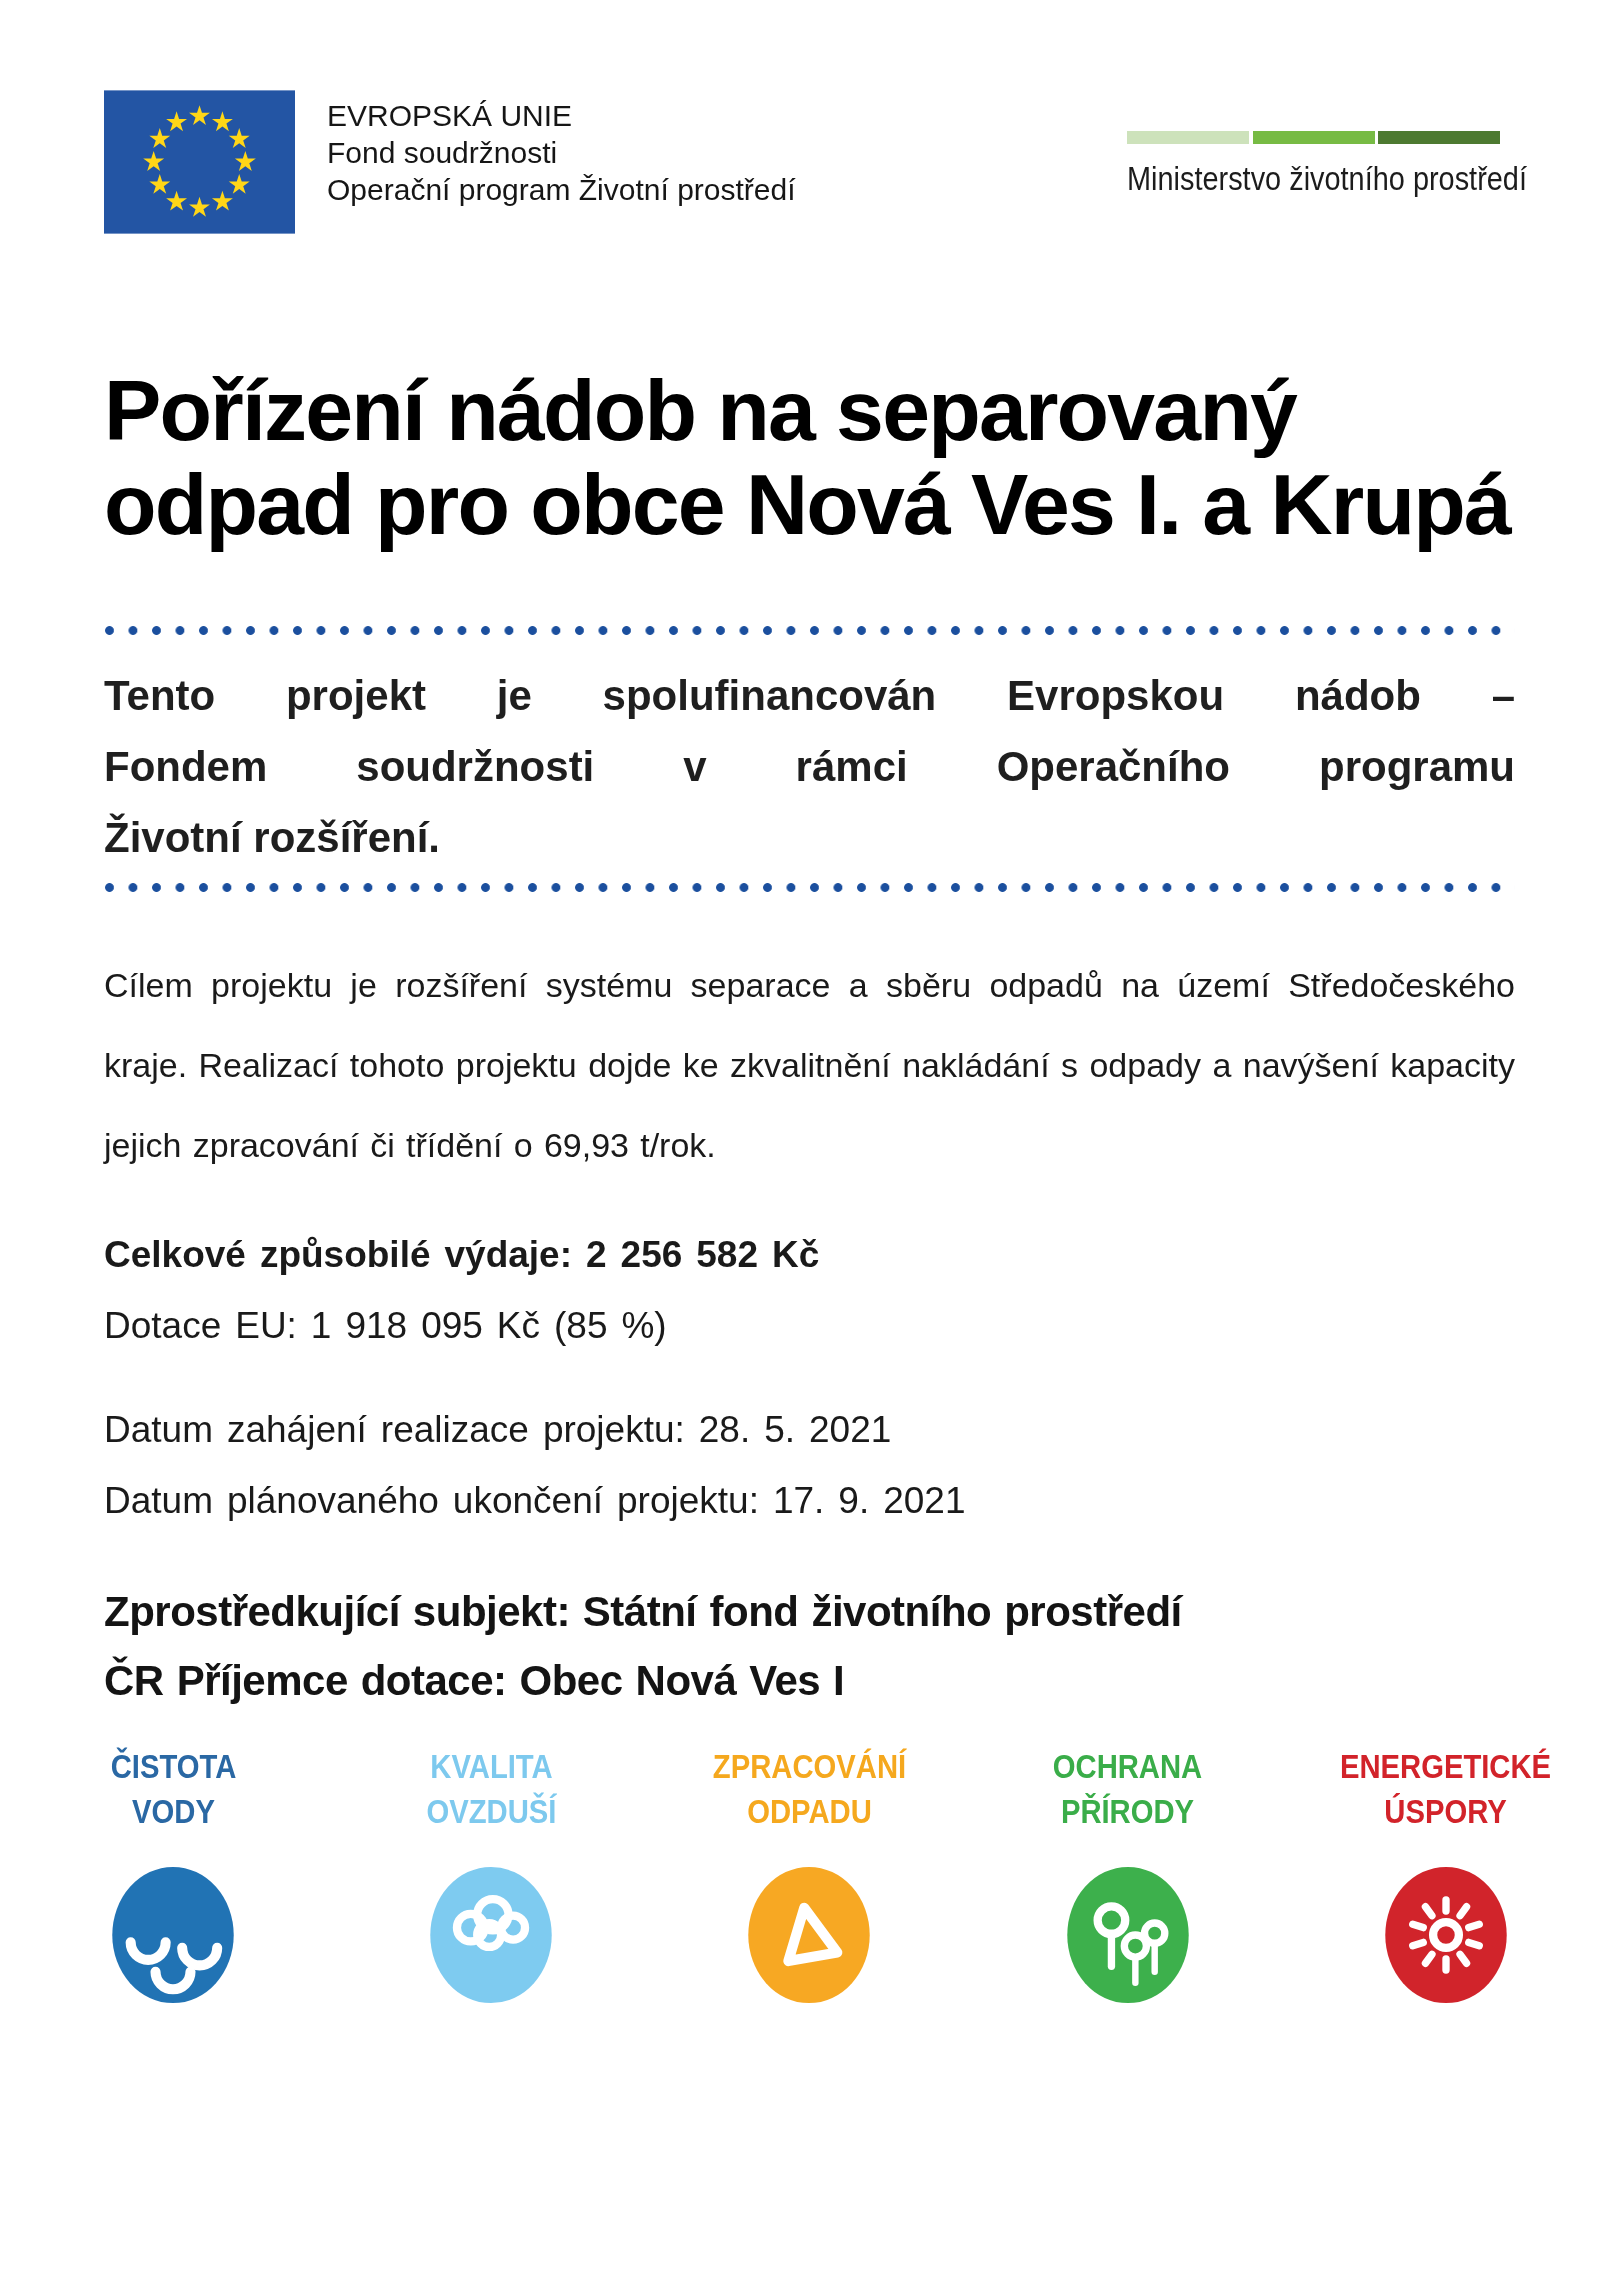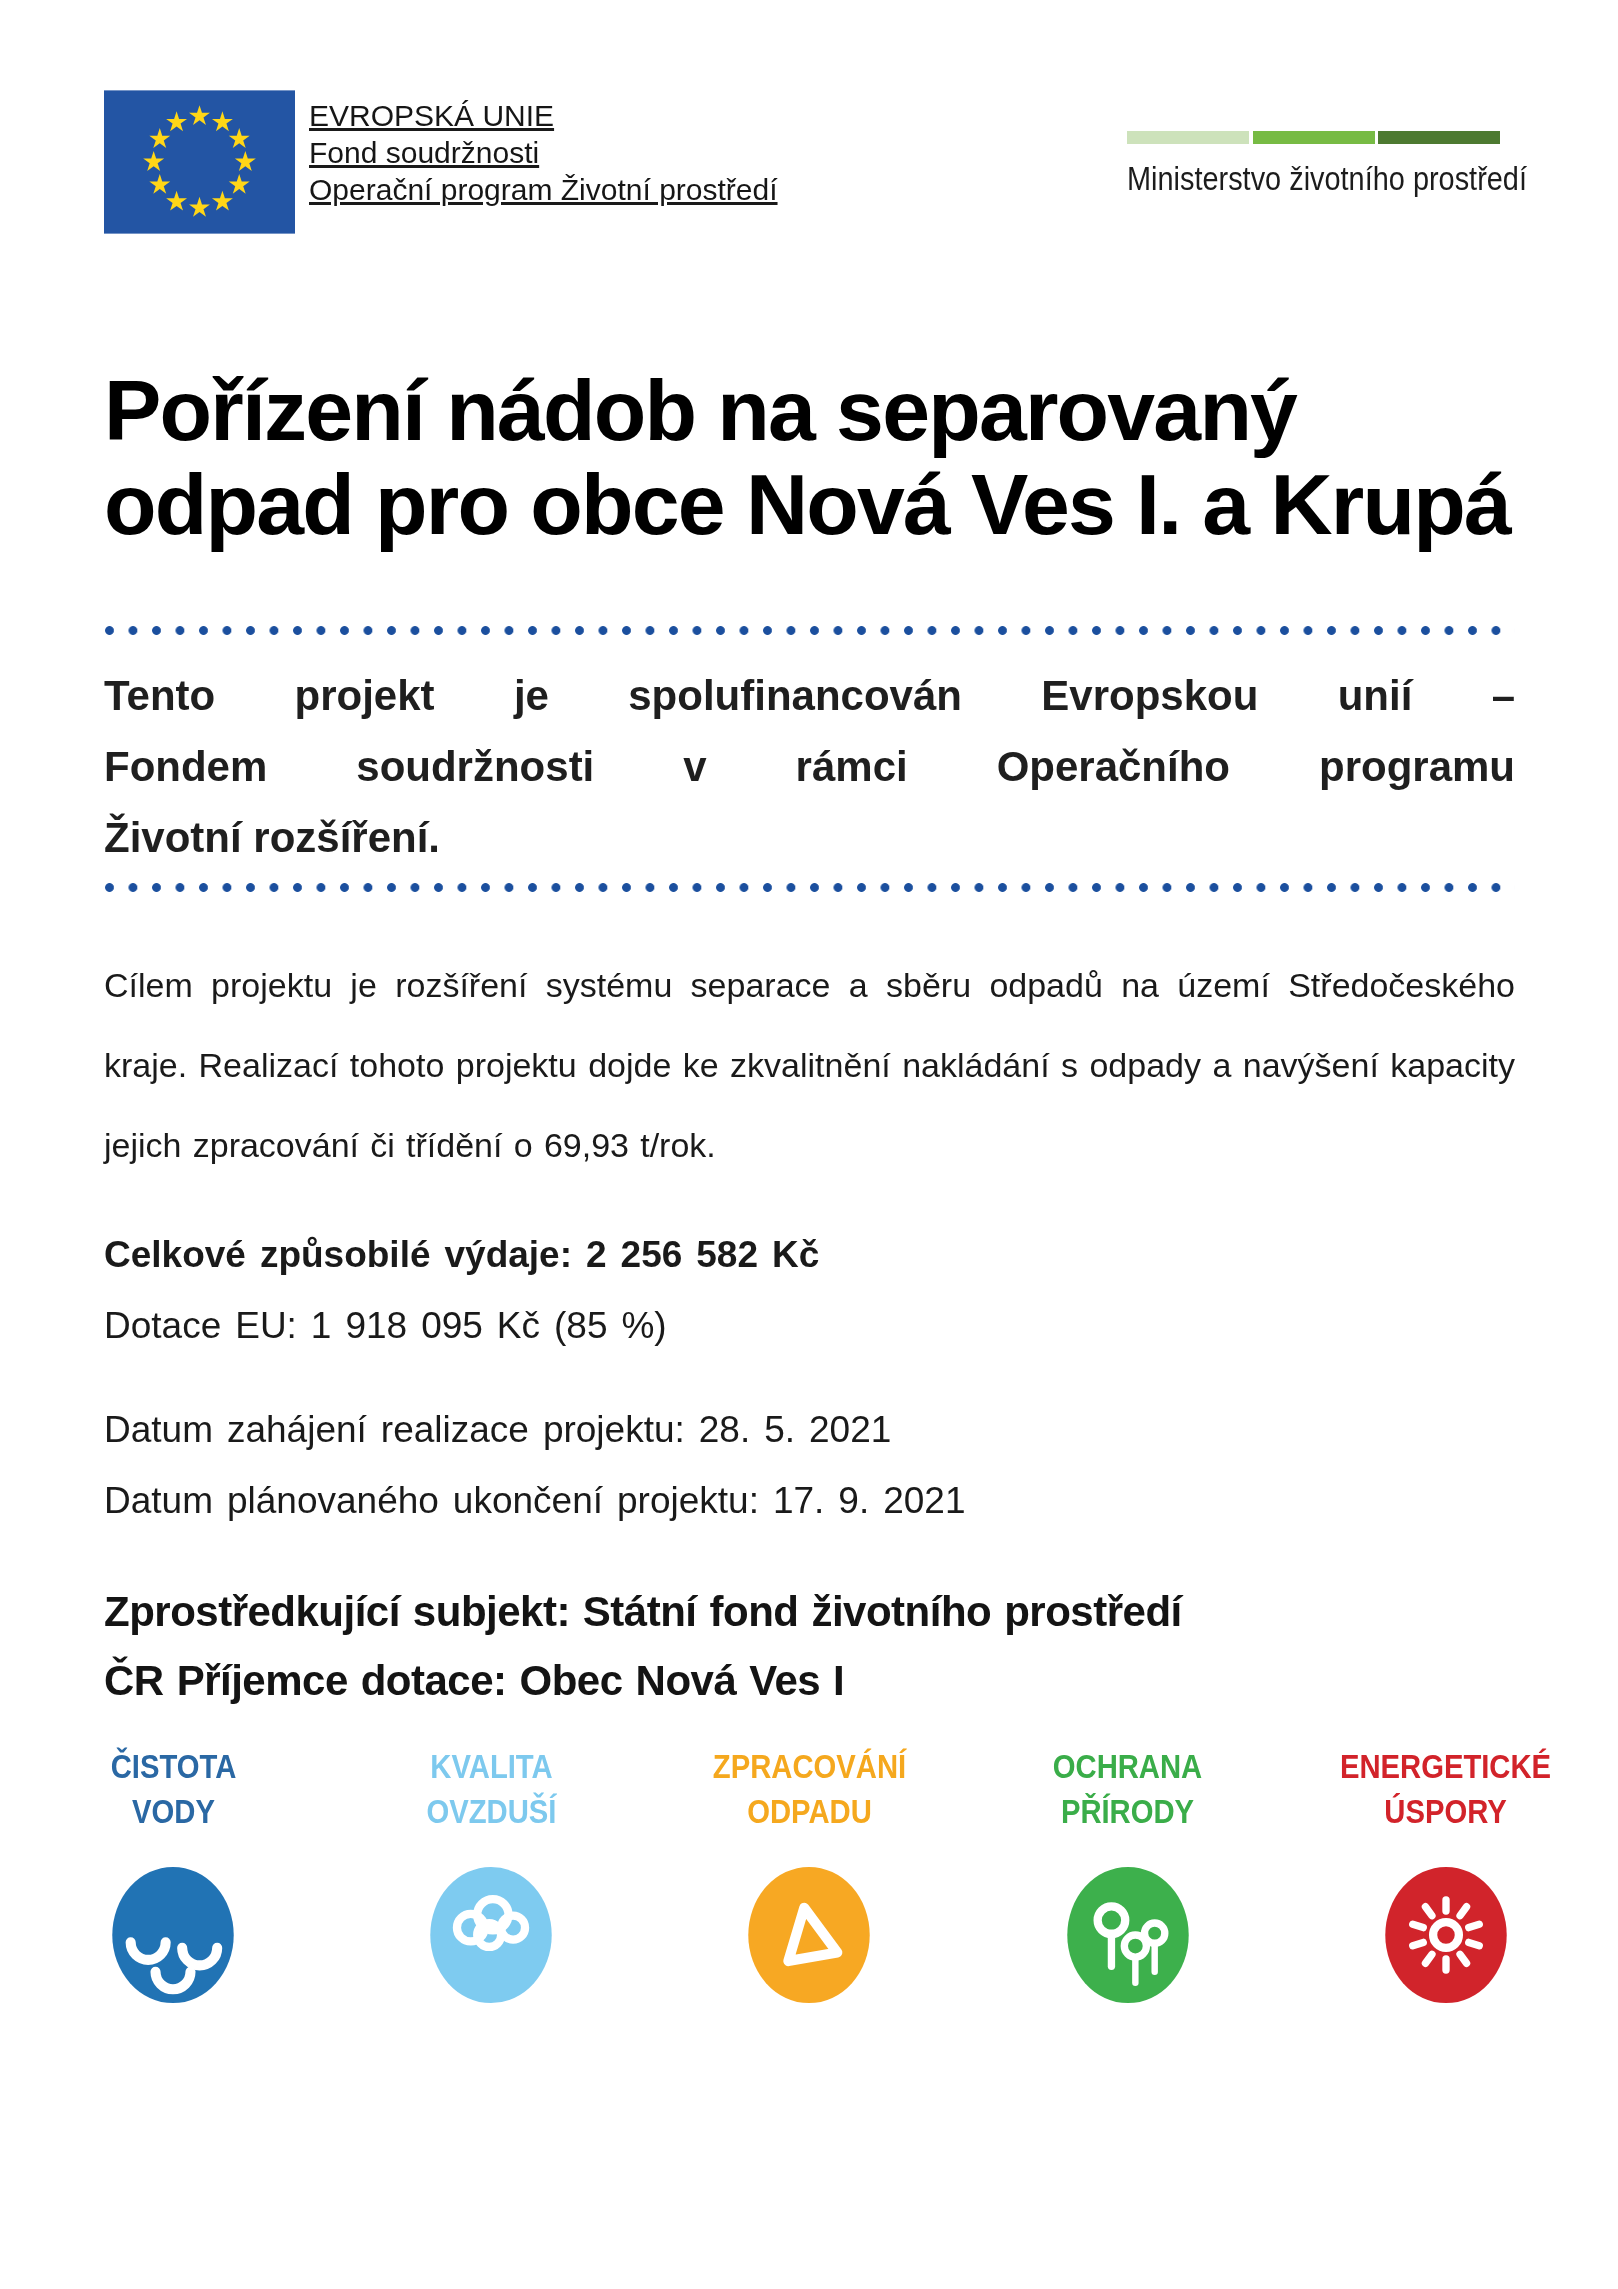--- a/index.html
+++ b/index.html
@@ -5,21 +5,21 @@
   html,body{margin:0;padding:0;}
   body{
     width:1619px;height:2290px;background:#ffffff;
     font-family:"Liberation Sans",sans-serif;color:#1a1a1a;
     overflow:hidden;
   }
   .page{padding:0 104px;}
 
   
   .header{display:flex;justify-content:space-between;align-items:flex-start;padding-top:90px;}
-  .eu-logo{display:flex;gap:14px;text-decoration:underline;}
+  .eu-logo{display:flex;gap:32px;}
   .eu-flag svg{display:block;width:191px;height:144px;}
   .eu-text{padding-top:7.4px;font-size:30px;line-height:37px;color:#161616;}
   .ministry{padding-top:41px;width:388px;}
   .bars{display:flex;gap:3.7px;}
   .bar{width:122px;height:13px;}
   .ministry-name{margin-top:14.8px;font-size:34px;color:#1c1c1c;white-space:nowrap;
     transform:scaleX(.85);transform-origin:left center;}
 
   
   .title{margin:129px 0 0 0;font-size:86px;font-weight:700;line-height:94px;
@@ -96,21 +96,21 @@
       </div>
       <div class="ministry-name">Ministerstvo životního prostředí</div>
     </div>
   </div>
 
   <h1 class="title">Pořízení nádob na separovaný odpad pro obce Nová Ves I. a Krupá</h1>
 
   <div class="dots dots-1"></div>
 
   <div class="lead">
-    <div class="jline">Tento projekt je spolufinancován Evropskou unií –</div>
+    <div class="jline">Tento projekt je spolufinancován Evropskou nádob –</div>
     <div class="jline">Fondem soudržnosti v rámci Operačního programu</div>
     <div>Životní rozšíření.</div>
   </div>
 
   <div class="dots dots-2"></div>
 
   <p class="desc">Cílem projektu je rozšíření systému separace a sběru odpadů na území Středočeského kraje. Realizací tohoto projektu dojde ke zkvalitnění nakládání s odpady a navýšení kapacity jejich zpracování či třídění o 69,93 t/rok.</p>
 
   <div class="finance">
     <p class="bold"><span>Celkové způsobilé výdaje:</span> <span>2 256 582 Kč</span></p>

